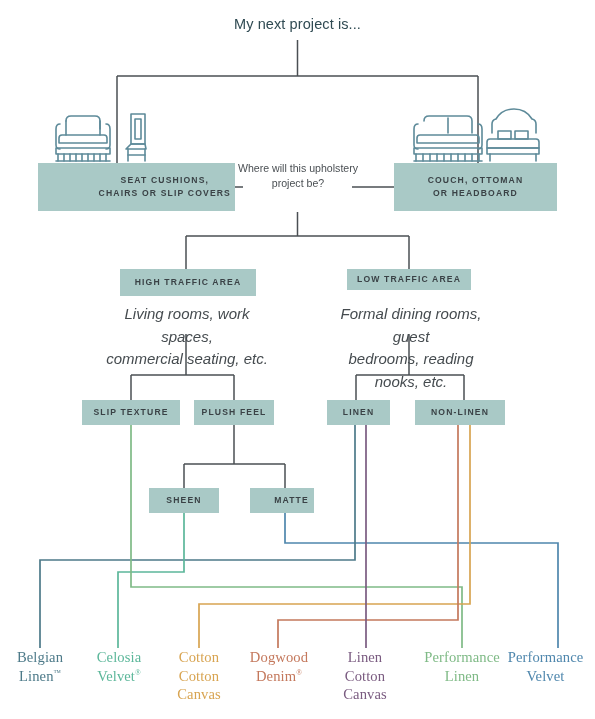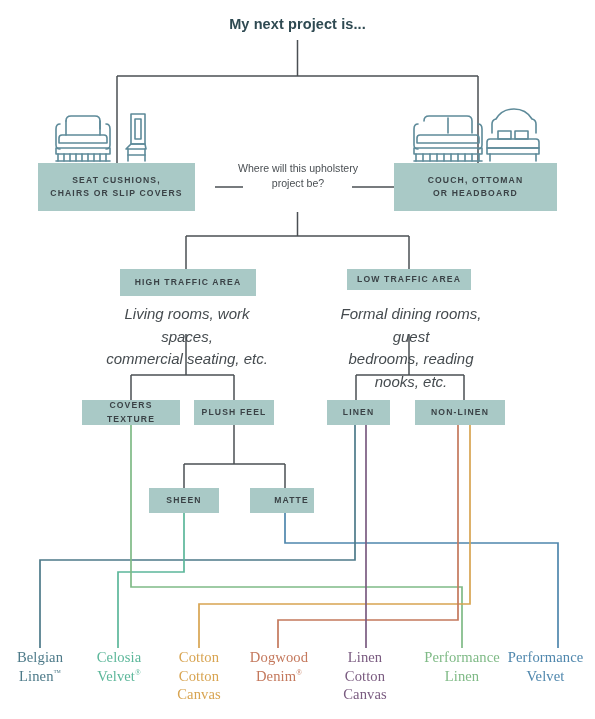--- a/index.html
+++ b/index.html
@@ -21,21 +21,21 @@
     width: 595px;
     height: 719px;
   }
   .chart-title {
     position: absolute;
     left: 0;
     top: 16px;
     width: 595px;
     text-align: center;
     font-size: 14.5px;
-    font-weight: 700;
+    font-weight: 400;
     color: #2f4a52;
     letter-spacing: 0.1px;
   }
   .qbox {
     position: absolute;
     background: #a9c9c6;
     color: #3a4246;
     font-size: 8.6px;
     font-weight: 700;
     letter-spacing: 1.15px;
@@ -161,21 +161,21 @@
     <path d="M487 148 h52 v6 h-52 z"></path>
     <path d="M490 154 v7 M536 154 v7"></path>
   </g>
 </svg>
 
 <div class="chart-title">My next project is...</div>
 
 <div class="icon-wrap" style="left:50px;top:108px;width:110px;height:58px;"></div>
 <div class="icon-wrap" style="left:408px;top:108px;width:140px;height:58px;"></div>
 
-<div class="qbox" style="left:38px;top:163px;width:157px;height:48px;">
+<div class="qbox" style="left:38px;top:163px;width:197px;height:48px;justify-content:flex-end;">
   <span>
     <span>SEAT CUSHIONS,</span><br>
     <span>CHAIRS OR SLIP COVERS</span>
   </span>
 </div>
 
 <div class="qbox" style="left:394px;top:163px;width:163px;height:48px;">
   <span>
     <span>COUCH, OTTOMAN</span><br>
     <span>OR HEADBOARD</span>
@@ -199,21 +199,21 @@
   <span>Living rooms, work spaces,</span><br>
   <span>commercial seating, etc.</span>
 </div>
 
 <div class="note" style="left:328px;top:303px;width:166px;">
   <span>Formal dining rooms, guest</span><br>
   <span>bedrooms, reading nooks, etc.</span>
 </div>
 
 <div class="qbox" style="left:82px;top:400px;width:98px;height:25px;">
-  <span>COVERS TEXTURE</span>
+  <span>SLIP TEXTURE</span>
 </div>
 
 <div class="qbox" style="left:194px;top:400px;width:80px;height:25px;">
   <span>PLUSH FEEL</span>
 </div>
 
 <div class="qbox" style="left:327px;top:400px;width:63px;height:25px;">
   <span>LINEN</span>
 </div>
 

